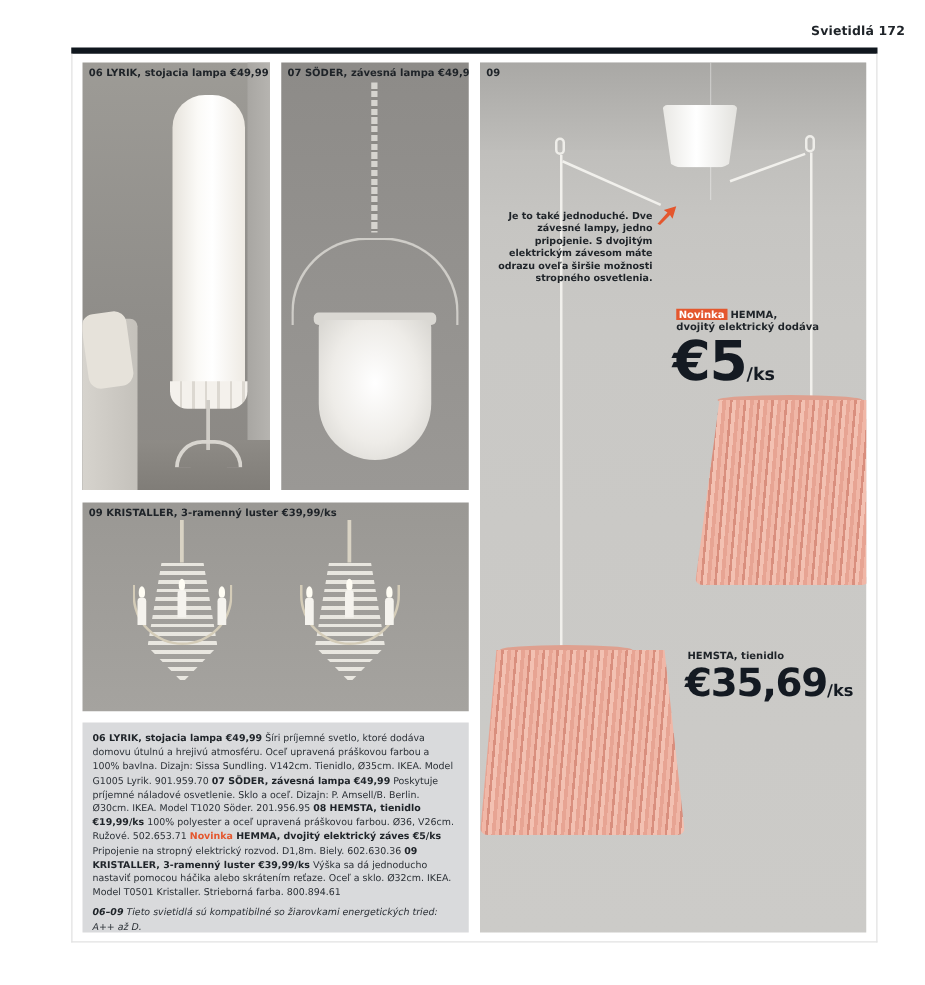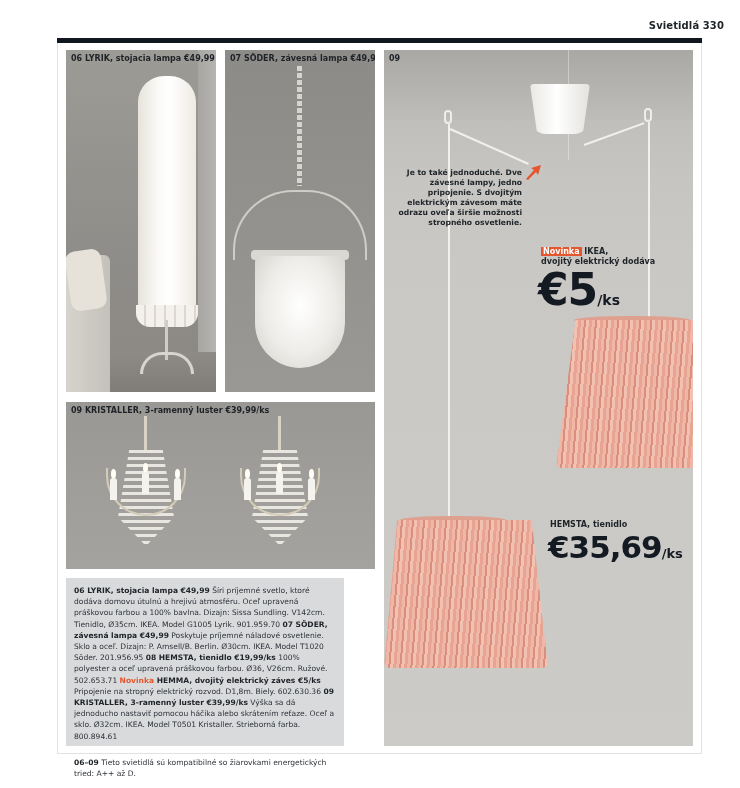--- a/index.html
+++ b/index.html
@@ -34,24 +34,24 @@
   
   #p09 { left: 66px; top: 402px; width: 309px; height: 167px; background: linear-gradient(180deg,#9a9894 0%, #a5a39f 100%); }
   .chand { position:absolute; top:14px; width:92px; height:150px; }
   .chand .c-chain { position:absolute; left:44px; top:0; width:3px; height:34px; background:#d9d3c4; }
   .chand .c-arms { position:absolute; left:6px; top:52px; width:80px; height:48px; border:2px solid #d4ccb8; border-top:none; border-radius:0 0 40px 40px; }
   .chand .c-drops { position:absolute; left:18px; top:34px; width:56px; height:96px; background: repeating-linear-gradient(180deg, rgba(245,243,236,.85) 0 3px, transparent 3px 7px); clip-path: polygon(20% 0,80% 0,100% 70%,50% 100%,0 70%); }
   .chand .candle { position:absolute; top:62px; width:7px; height:22px; background:#f5f3ee; border-radius:3px 3px 0 0; }
   .chand .candle::before { content:""; position:absolute; left:1px; top:-9px; width:5px; height:9px; background:#fffdf4; border-radius:50% 50% 40% 40%; }
 
   
-  #desc { position:absolute; left:66px; top:578px; width:278px; height:168px; background:#d9dadc; padding:7px 8px 0 8px; font-size:7.55px; line-height:11.2px; color:#2b3036; }
+  #desc { position:absolute; left:66px; top:578px; width:309px; height:168px; background:#d9dadc; padding:7px 8px 0 8px; font-size:7.55px; line-height:11.2px; color:#2b3036; }
   #desc b { color:#1e2328; }
   #desc .novinka { color:#e4572e; font-weight:bold; }
-  #desc .para2 { margin-top: 15px; }
+  #desc .para2 { margin-top: 5px; font-style: italic; }
 
   
   #p08 { left: 384px; top: 50px; width: 309px; height: 696px; background: linear-gradient(180deg,#b8b7b4 0%, #c6c5c2 18%, #c9c8c5 30%, #cccbc8 100%); }
   #p08 .ceiling { position:absolute; left:0; top:0; width:100%; height:70px; background: linear-gradient(180deg,#a9a8a5,#bebdba); }
   #p08 .canopy { position:absolute; left:146px; top:34px; width:60px; height:50px; background: linear-gradient(90deg,#e9e8e4,#ffffff 45%,#e3e2de); border-radius:4px 4px 16px 16px; clip-path: polygon(0 0,100% 0,88% 100%,12% 100%); }
   #p08 .cable { position:absolute; background:#f1f0ec; }
   #p08 .hook { position:absolute; width:8px; height:14px; border:2px solid #eeede9; border-radius:4px; }
   #p08 .shade { position:absolute; background: repeating-linear-gradient(95deg,#e7a493 0 3px,#f0b7a7 3px 6px,#d98f7e 6px 8px,#f3c1b2 8px 11px); border-radius: 3px 3px 6px 6px; }
   #p08 .shade-top { position:absolute; height:8px; background:#dfa08f; border-radius:50%; }
   #p08 .divider { position:absolute; left:184px; top:0; width:1px; height:110px; background: rgba(255,255,255,.35); }
@@ -68,21 +68,21 @@
   .tag-hemma .price { font-size:44px; line-height:46px; margin-left:-3px; }
 
   .tag-hemsta { position:absolute; left:524px; top:520px; z-index:4;padding-left:26px; }
   .tag-hemsta .line1 { font-size:8px; font-weight:bold; line-height:10px; }
   .tag-hemsta .price { font-size:31px; line-height:34px; margin-left:-2px; }
   .tag-hemsta .price .unit { font-size:13px; }
 </style>
 </head>
 <body>
 
-<div class="page-title">Svietidlá 330</div>
+<div class="page-title">Svietidlá 172</div>
 <div class="top-bar"></div>
 <div class="frame"></div>
 
 <div class="panel" id="p06">
   <div class="wall-right"></div>
   <div class="floor"></div>
   <div class="chair"></div>
   <div class="throw"></div>
   <div class="shade"></div>
   <div class="shade-fold"></div>
@@ -145,27 +145,27 @@
   <div class="cable" style="left:200px;top:94px;width:64px;height:2px;transform:rotate(-20deg);transform-origin:left;"></div>
 
   <div class="shade-top" style="left:190px;top:266px;width:116px;"></div>
   <div class="shade" style="left:172px;top:270px;width:140px;height:148px;clip-path:polygon(14% 0,100% 0,100% 100%,0 100%);"></div>
 
   <div class="shade-top" style="left:16px;top:466px;width:106px;"></div>
   <div class="shade" style="left:0px;top:470px;width:164px;height:148px;clip-path:polygon(8% 0,90% 0,100% 100%,0 100%);"></div>
   <div class="panel-label">09</div>
 </div>
 
-<div class="callout">Je to také jednoduché. Dve závesné lampy, jedno pripojenie. S dvojitým elektrickým závesom máte odrazu oveľa širšie možnosti stropného osvetlenie.</div>
+<div class="callout">Je to také jednoduché. Dve závesné lampy, jedno pripojenie. S dvojitým elektrickým závesom máte odrazu oveľa širšie možnosti stropného osvetlenia.</div>
 <svg class="arrow-icon" viewBox="0 0 18 16">
   <polygon points="2,15 10,6 7,4 17,1 14,11 12,8 4,16" fill="#e4572e"></polygon>
 </svg>
 
 <div class="tag-hemma">
-  <div class="line1"><span class="badge">Novinka</span> <span>IKEA,</span></div>
+  <div class="line1"><span class="badge">Novinka</span> <span>HEMMA,</span></div>
   <div class="line2">dvojitý elektrický dodáva</div>
   <div class="price"><span>€5</span><span class="unit">/ks</span></div>
 </div>
 
 <div class="tag-hemsta">
   <div class="line1">HEMSTA, tienidlo</div>
   <div class="price"><span>€35,69</span><span class="unit">/ks</span></div>
 </div>
 
 </body></html>

